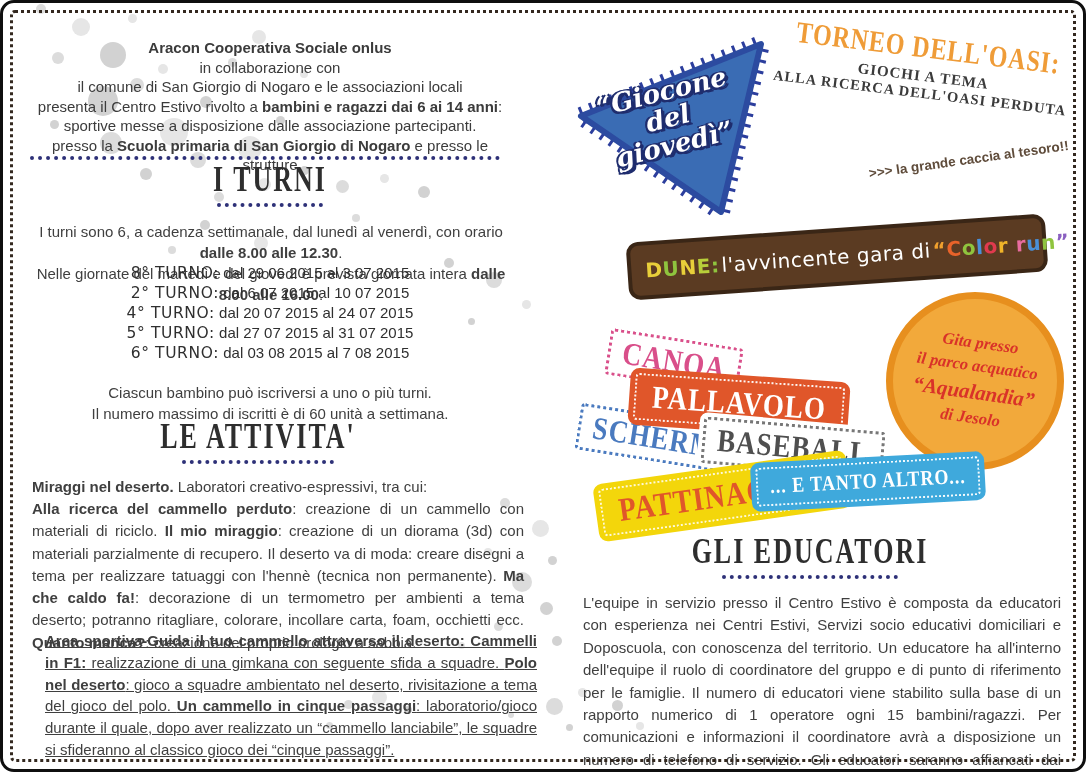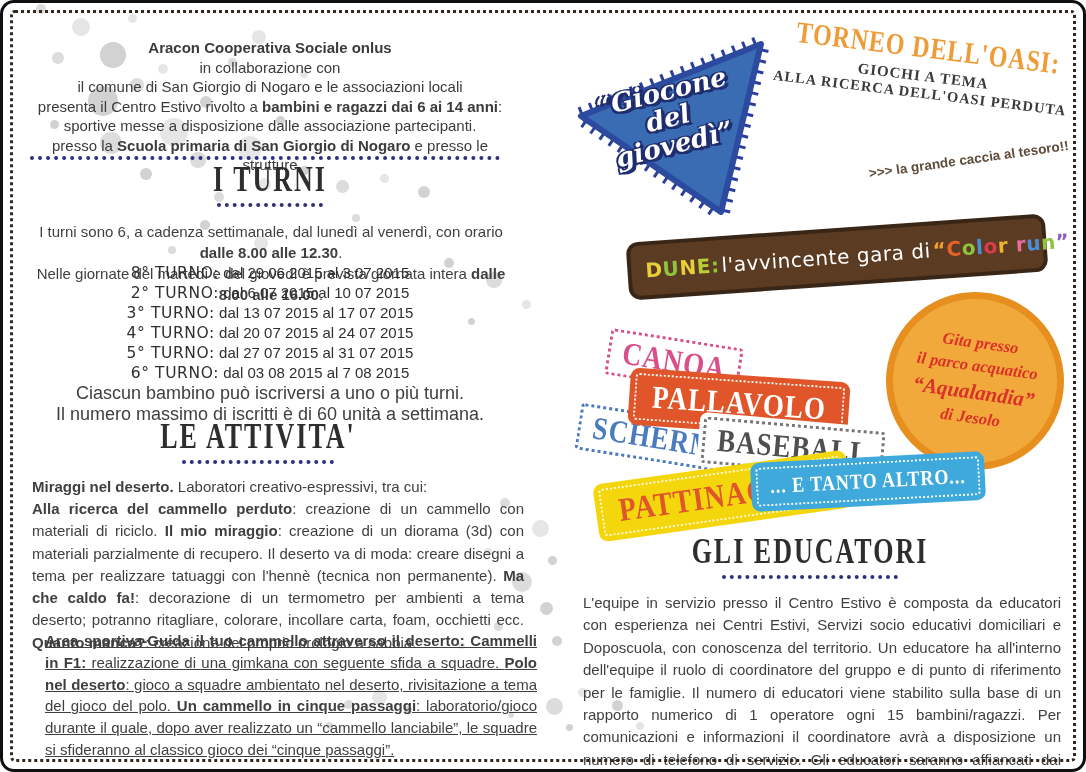--- a/index.html
+++ b/index.html
@@ -136,27 +136,26 @@
   </div>
 
   <div class="abs center-text" style="left:24px; top:221px; width:494px; font-size:15px; line-height:21px;">
     <div><span>I turni sono 6, a cadenza settimanale, dal lunedì al venerdì, con orario </span><span class="b">dalle 8.00 alle 12.30</span><span>.</span></div>
     <div><span>Nelle giornate del martedì e del giovedì è prevista giornata intera </span><span class="b">dalle 8.00 alle 16.00</span><span>.</span></div>
   </div>
 
   <div class="abs" style="left:30px; top:263px; width:480px;">
     <div class="turno-row"><span class="turno-label">8° TURNO:</span> <span class="turno-dates">dal 29 06 2015 al 3 07 2015</span></div>
     <div class="turno-row"><span class="turno-label">2° TURNO:</span> <span class="turno-dates">dal 6 07 2015 al 10 07 2015</span></div>
-    <div class="turno-row"><span class="turno-label">3° TURNO:</span> <span class="turno-dates">dal 13 07 2015 al 17 07 2015</span></div>
     <div class="turno-row"><span class="turno-label">4° TURNO:</span> <span class="turno-dates">dal 20 07 2015 al 24 07 2015</span></div>
     <div class="turno-row"><span class="turno-label">5° TURNO:</span> <span class="turno-dates">dal 27 07 2015 al 31 07 2015</span></div>
     <div class="turno-row"><span class="turno-label">6° TURNO:</span> <span class="turno-dates">dal 03 08 2015 al 7 08 2015</span></div>
   </div>
 
-  <div class="abs center-text" style="left:30px; top:383px; width:480px; font-size:18px; line-height:20.5px;">
+  <div class="abs center-text" style="left:30px; top:383px; width:480px; font-size:15px; line-height:20.5px;">
     <div>Ciascun bambino può iscriversi a uno o più turni.</div>
     <div>Il numero massimo di iscritti è di 60 unità a settimana.</div>
   </div>
 
   <div class="abs section-head" style="left:18px; top:427px; width:480px;">
     <span class="h-display">LE ATTIVITA'</span>
     <div class="h-underline" style="width:152px;"></div>
   </div>
 
   <div class="abs body-text" style="left:32px; top:476px; width:492px; text-align:left;">

